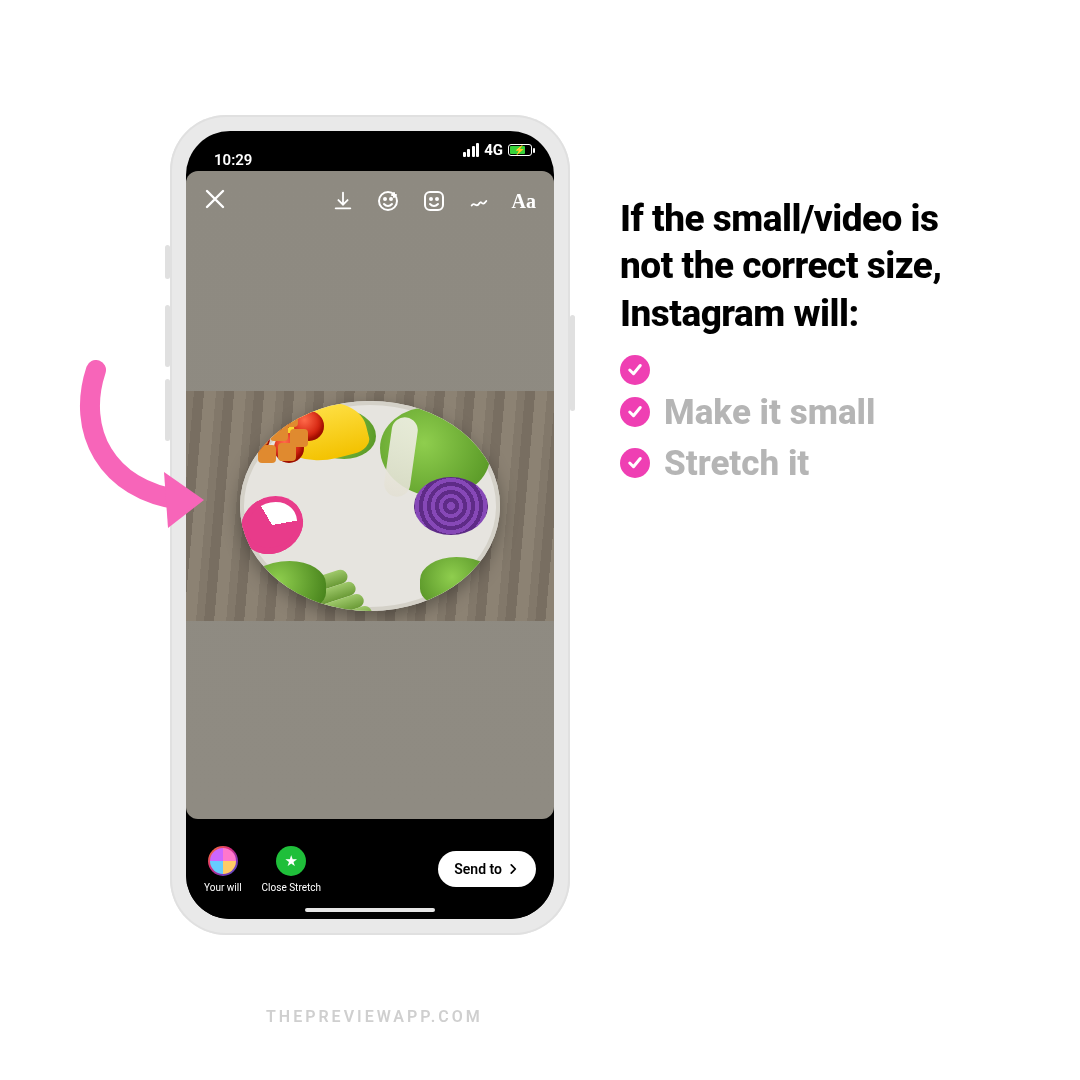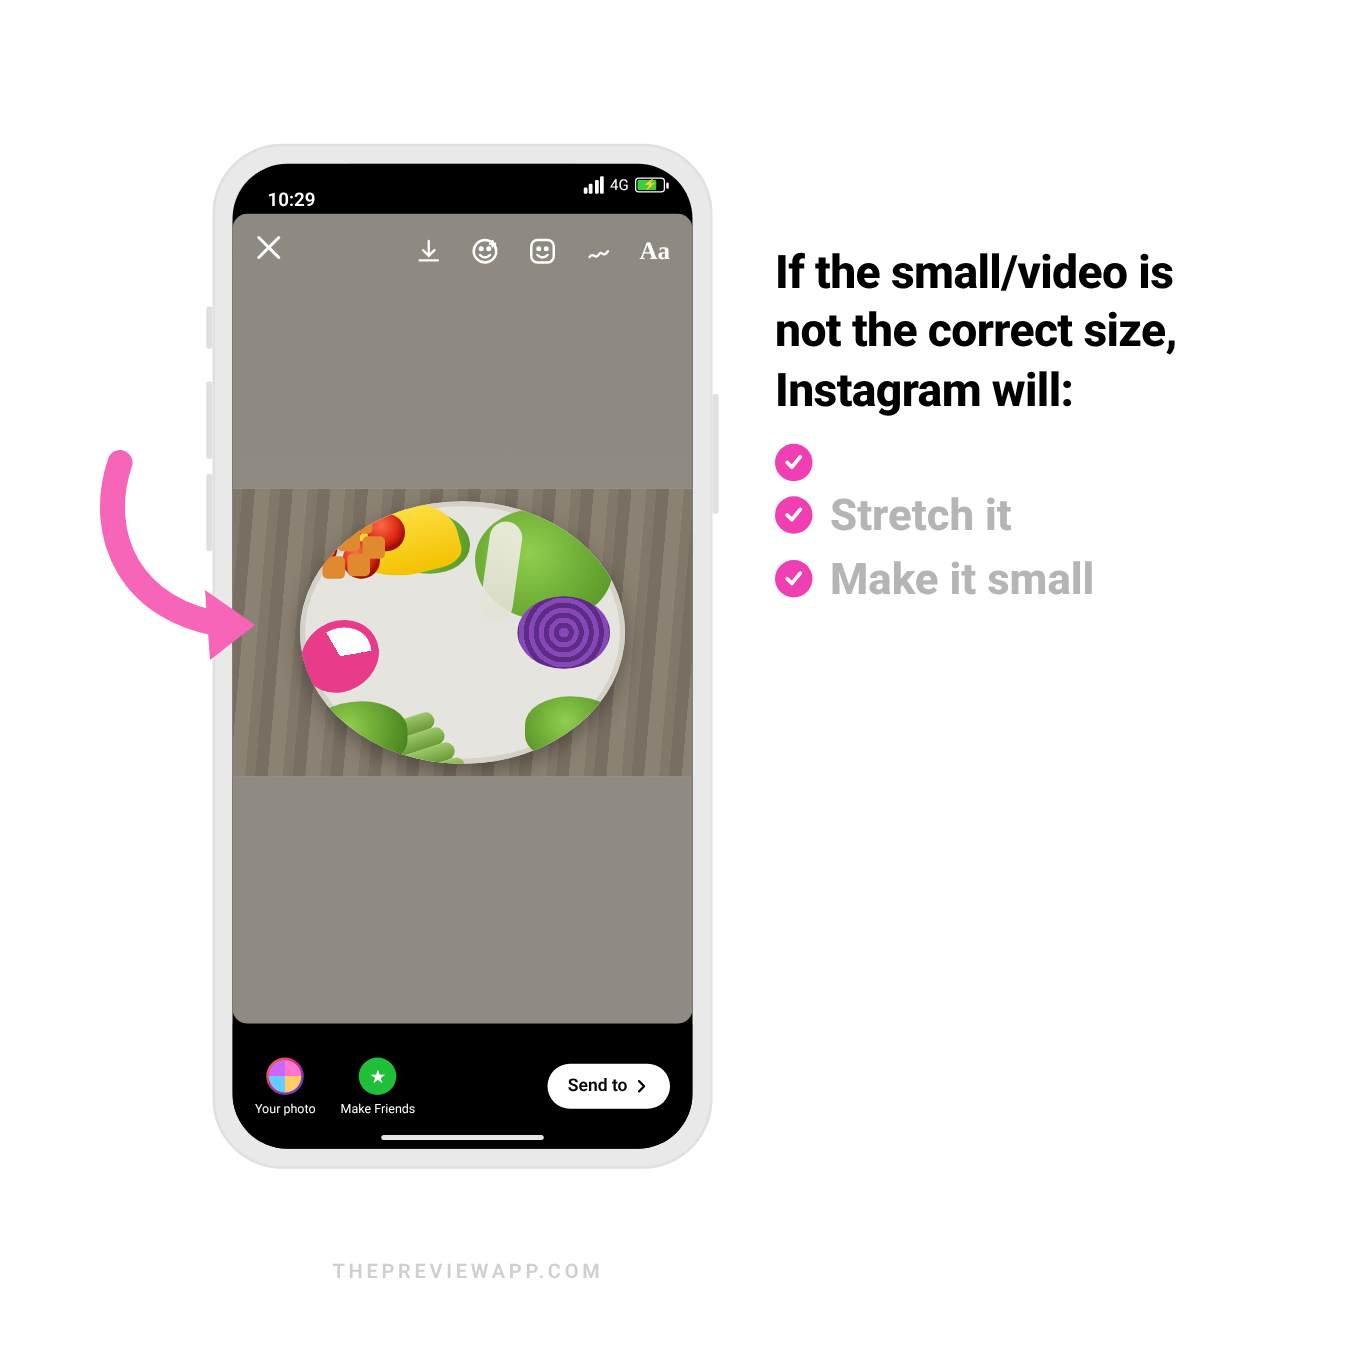--- a/index.html
+++ b/index.html
@@ -46,21 +46,21 @@
     position:absolute; top:0; left:0; right:0; height:40px;
     color:#fff; font-size:15px; font-weight:600;
     z-index:20;
   }
   .status-time { position:absolute; left:28px; top:20px; }
   .status-right { position:absolute; right:22px; top:10px; display:flex; align-items:center; gap:5px; }
   .signal { display:flex; align-items:flex-end; gap:1.5px; }
   .signal span { width:3px; background:#fff; border-radius:1px; }
   .signal span:nth-child(1){height:5px;} .signal span:nth-child(2){height:8px;}
   .signal span:nth-child(3){height:11px;} .signal span:nth-child(4){height:14px;}
-  .net { font-size:12px; font-weight:400; }
+  .net { font-size:15px; font-weight:700; }
   .battery {
     width:24px; height:12px; border:1.5px solid #fff; border-radius:3px; position:relative;
   }
   .battery::after{content:"";position:absolute;right:-4px;top:3px;width:2px;height:5px;background:#fff;border-radius:1px;}
   .battery .fill{position:absolute;left:1px;top:1px;bottom:1px;width:70%;background:#37d13a;border-radius:1px;}
   .battery .bolt{position:absolute;left:50%;top:50%;transform:translate(-50%,-50%);font-size:9px;color:#000;}
 
   .editor {
     position:absolute; left:0; right:0; top:40px; bottom:100px;
     background: linear-gradient(#8e8a81,#8f8b82);
@@ -278,25 +278,25 @@
             </div>
           <div class="food greens-bl"></div>
           <div class="food greens-br"></div>
         </div>
       </div>
     </div>
 
     <div class="bottom-bar">
       <div class="story-btn your-story">
         <div class="circ"></div>
-        <div class="lbl">Your photo</div>
+        <div class="lbl">Your will</div>
       </div>
       <div class="story-btn close-friends">
         <div class="circ"></div>
-        <div class="lbl">Make Friends</div>
+        <div class="lbl">Close Stretch</div>
       </div>
       <div class="send-btn">
         <span>Send to</span>
         <svg width="14" height="14" viewBox="0 0 24 24">
             <path d="M9 5l7 7-7 7" fill="none" stroke="#000" stroke-width="3" stroke-linecap="round" stroke-linejoin="round"></path>
           </svg>
       </div>
     </div>
     <div class="home-indicator"></div>
   </div>
@@ -316,26 +316,26 @@
             <path d="M5 12l5 5 9-11" fill="none" stroke="#fff" stroke-width="4" stroke-linecap="round" stroke-linejoin="round"></path>
           </svg>
       </div>
     </div>
     <div class="check-item">
       <div class="check-icon">
         <svg width="18" height="18" viewBox="0 0 24 24">
             <path d="M5 12l5 5 9-11" fill="none" stroke="#fff" stroke-width="4" stroke-linecap="round" stroke-linejoin="round"></path>
           </svg>
       </div>
-      <div class="check-text">Stretch it</div>
+      <div class="check-text">Make it small</div>
     </div>
     <div class="check-item">
       <div class="check-icon">
         <svg width="18" height="18" viewBox="0 0 24 24">
             <path d="M5 12l5 5 9-11" fill="none" stroke="#fff" stroke-width="4" stroke-linecap="round" stroke-linejoin="round"></path>
           </svg>
       </div>
-      <div class="check-text">Make it small</div>
+      <div class="check-text">Stretch it</div>
     </div>
   </div>
 </div>
 
 <div class="watermark">THEPREVIEWAPP.COM</div>
 
 </body></html>

